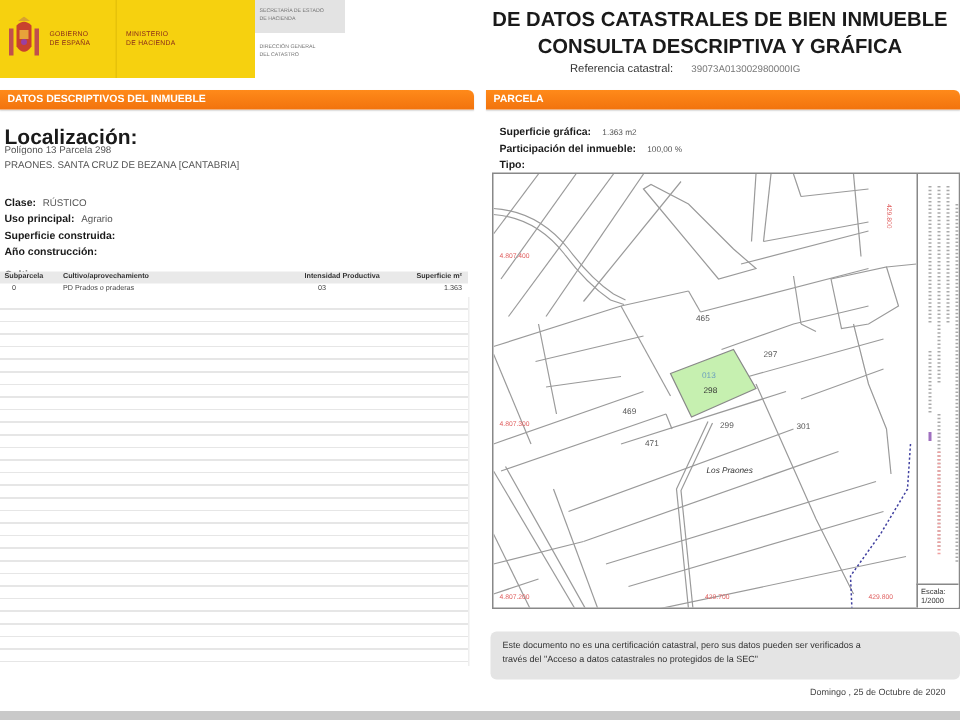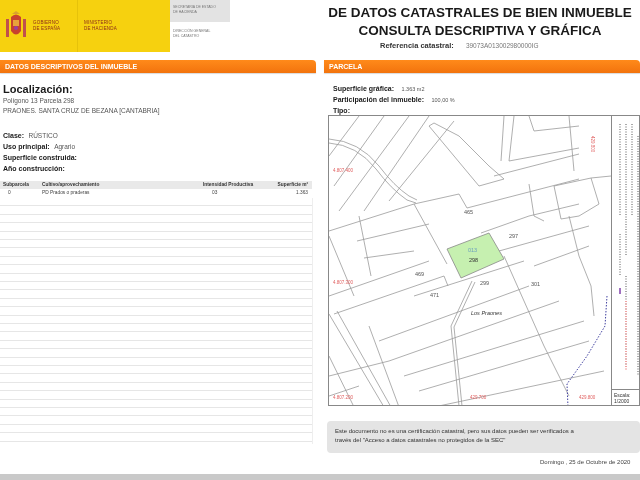--- a/index.html
+++ b/index.html
@@ -12,21 +12,21 @@
   .gov-shield-block { width: 78px; display: flex; align-items: center; padding-left: 4px; gap: 5px; border-right: 1px solid #e6c20a; }
   .shield { width: 24px; height: 30px; position: relative; }
   .gov-text { font-size: 4.5px; color: #8a2b1a; line-height: 6px; letter-spacing: 0.2px; }
   .gov-min-block { width: 92px; padding-left: 6px; }
   .gov-grey { width: 60px; background: #fff; display: flex; flex-direction: column; }
   .gov-grey-top { background: #e3e3e3; height: 22px; padding: 5px 3px; font-size: 3.5px; color: #777; line-height: 5px; }
   .gov-grey-bot { padding: 7px 3px; font-size: 3.5px; color: #777; line-height: 5px; }
 
   .doc-title { position: absolute; left: 320px; top: 4px; width: 320px; text-align: center; font-weight: bold; font-size: 13.5px; line-height: 18px; color: #1a1a1a; }
   .ref-line { position: absolute; left: 380px; top: 41px; font-size: 7.5px; color: #333; }
-  .ref-label { font-weight: bold; }
+  .ref-label { font-weight: normal; }
   .ref-value { color: #777; font-size: 6.5px; margin-left: 10px; }
 
   
   .sec-bar { position: absolute; height: 13px; background: linear-gradient(#ff8a1a,#f2730d); color: #fff; font-weight: bold; font-size: 7px; line-height: 13px; padding-left: 5px; border-radius: 0 4px 0 0; box-shadow: 0 1px 1px rgba(0,0,0,0.15); }
   .sec-left { left: 0; top: 60px; width: 316px; }
   .sec-right { left: 324px; top: 60px; width: 316px; }
 
   
   .left-panel { position: absolute; left: 0; top: 76px; width: 314px; }
   .lbl { font-weight: bold; font-size: 7.5px; color: #1a1a1a; }
@@ -98,21 +98,21 @@
   </div>
   <div class="ref-line">
     <span class="ref-label">Referencia catastral:</span>
     <span class="ref-value">39073A013002980000IG</span>
   </div>
 
   <div class="sec-bar sec-left">DATOS DESCRIPTIVOS DEL INMUEBLE</div>
   <div class="sec-bar sec-right">PARCELA</div>
 
   <div class="left-panel">
-    <div class="row lbl" style="top:7px;font-size:11px;">Localización:</div>
+    <div class="row lbl" style="top:7px;font-size:14px;">Localización:</div>
     <div class="row val" style="top:21px;">Polígono 13 Parcela 298</div>
     <div class="row val" style="top:31px;">PRAONES. SANTA CRUZ DE BEZANA [CANTABRIA]</div>
 
     <div class="row" style="top:48px;">
       <span class="lbl" style="font-size:7px;">Clase:</span>
       <span class="val">RÚSTICO</span>
     </div>
     <div class="row" style="top:59px;">
       <span class="lbl" style="font-size:7px;">Uso principal:</span>
       <span class="val">Agrario</span>

